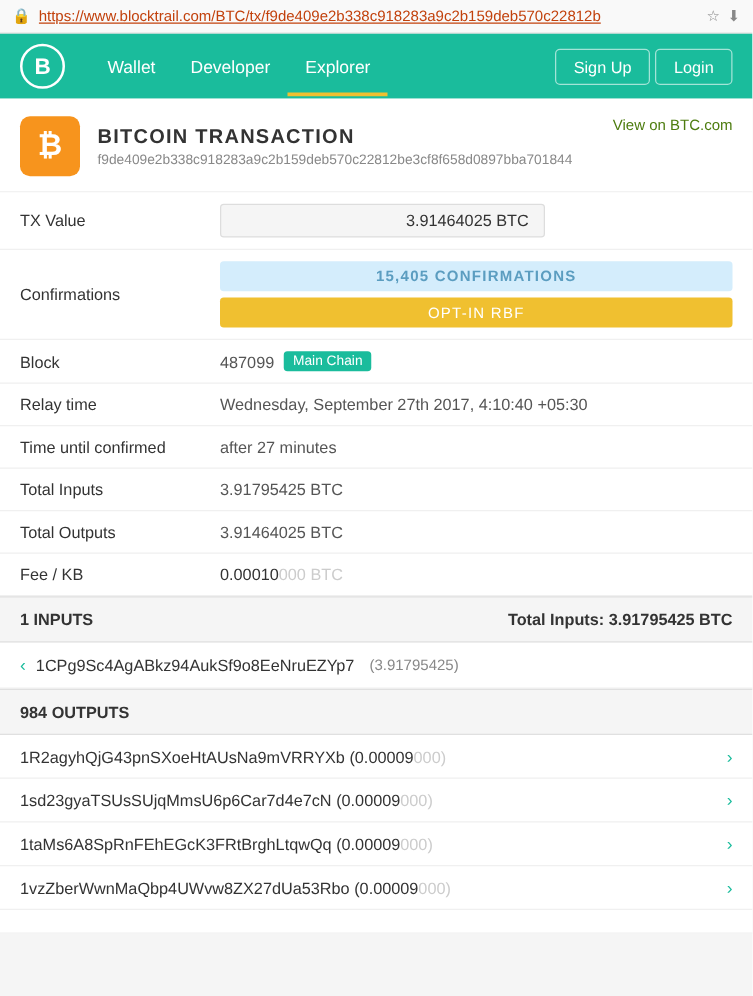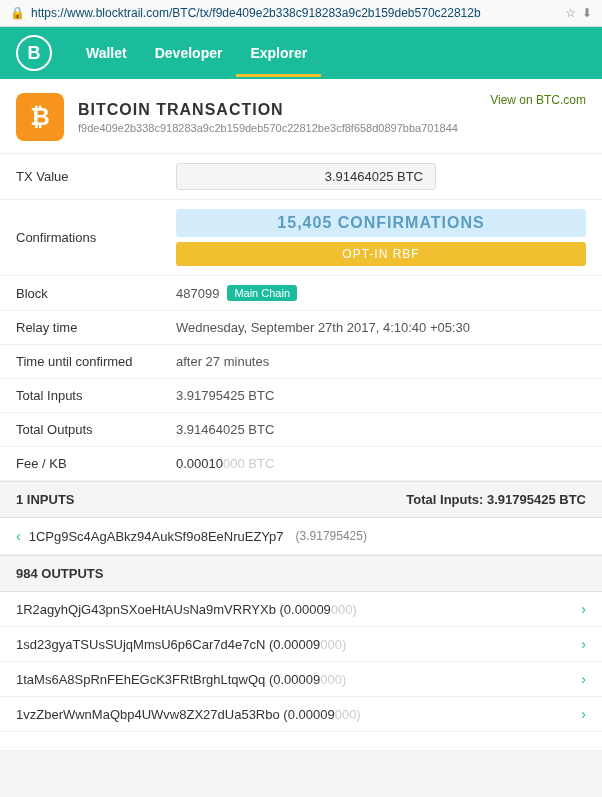--- a/index.html
+++ b/index.html
@@ -17,21 +17,21 @@
       width: 36px; height: 36px;
       border-radius: 50%;
       border: 2px solid white;
       display: flex; align-items: center; justify-content: center;
       margin-right: 20px;
       color: white; font-weight: bold; font-size: 18px;
     }
     .nav-links { display: flex; gap: 0; flex: 1; }
     .nav-link {
       color: white; text-decoration: none; padding: 16px 14px;
-      font-size: 14px; font-weight: 700; cursor: pointer;
+      font-size: 14px; font-weight: 400; cursor: pointer;
       position: relative;
     }
     .nav-link.active::after {
       content: '';
       position: absolute;
       bottom: 0; left: 0; right: 0;
       height: 3px;
       background: #f0c030;
     }
     .nav-right { margin-left: auto; display: flex; gap: 4px; }
@@ -43,21 +43,21 @@
     
     .url-bar {
       background: #f9f9f9;
       border-bottom: 1px solid #ddd;
       padding: 6px 10px;
       font-size: 12px;
       color: #444;
       display: flex; align-items: center; gap: 6px;
     }
     .url-bar .lock { color: #1abc9c; font-size: 12px; }
-    .url-text { color: #0c4a6e; flex: 1; overflow: hidden; text-overflow: ellipsis; white-space: nowrap; }
+    .url-text { color: #c2410c; flex: 1; overflow: hidden; text-overflow: ellipsis; white-space: nowrap; text-decoration: underline; }
     .url-icons { display: flex; gap: 6px; color: #888; }
 
     
     .content { padding: 0; background: white; }
 
     
     .tx-header {
       background: white;
       padding: 14px 16px 12px;
       border-bottom: 1px solid #eee;
@@ -93,21 +93,21 @@
       min-width: 260px;
       text-align: right;
     }
 
     .confirmations-wrapper { display: flex; flex-direction: column; gap: 5px; }
     .conf-badge {
       background: #d4edfc;
       color: #5b9dc0;
       border-radius: 3px;
       padding: 5px 12px;
-      font-size: 16px;
+      font-size: 12px;
       font-weight: bold;
       letter-spacing: 1px;
       text-align: center;
       min-width: 260px;
     }
     .rbf-badge {
       background: #f0c030;
       color: white;
       border-radius: 3px;
       padding: 5px 12px;
@@ -186,20 +186,24 @@
 
 <nav>
   <div class="nav-logo">
     <span>B</span>
   </div>
   <div class="nav-links">
     <span class="nav-link">Wallet</span>
     <span class="nav-link">Developer</span>
     <span class="nav-link active">Explorer</span>
   </div>
+  <div class="nav-right">
+    <button class="nav-btn">Sign Up</button>
+    <button class="nav-btn">Login</button>
+  </div>
 </nav>
 
 <div class="content">
 
   <div class="tx-header">
     <div class="tx-header-left">
       <div class="btc-icon">
         <span>₿</span>
       </div>
       <div>

